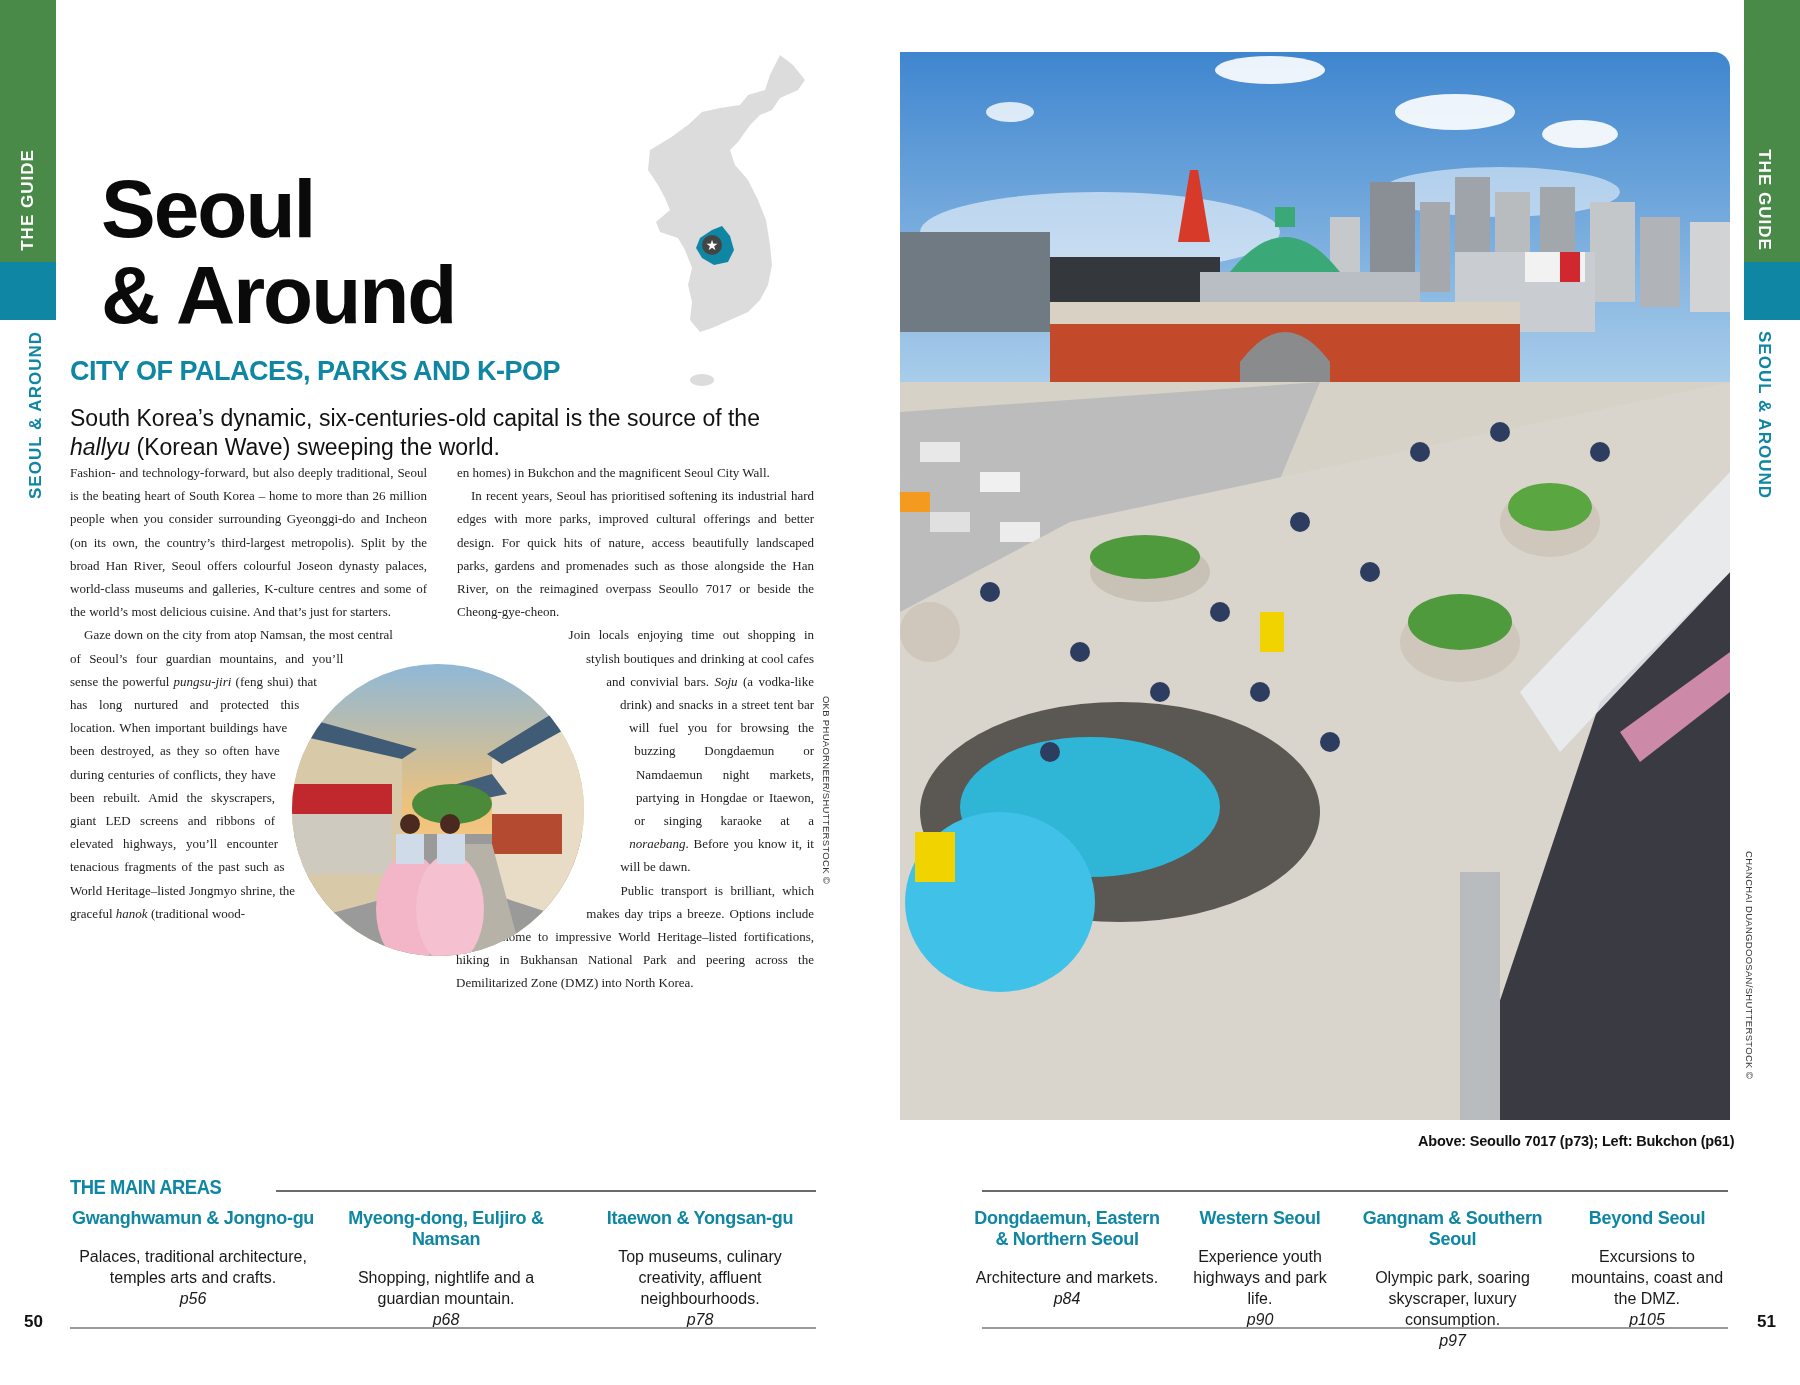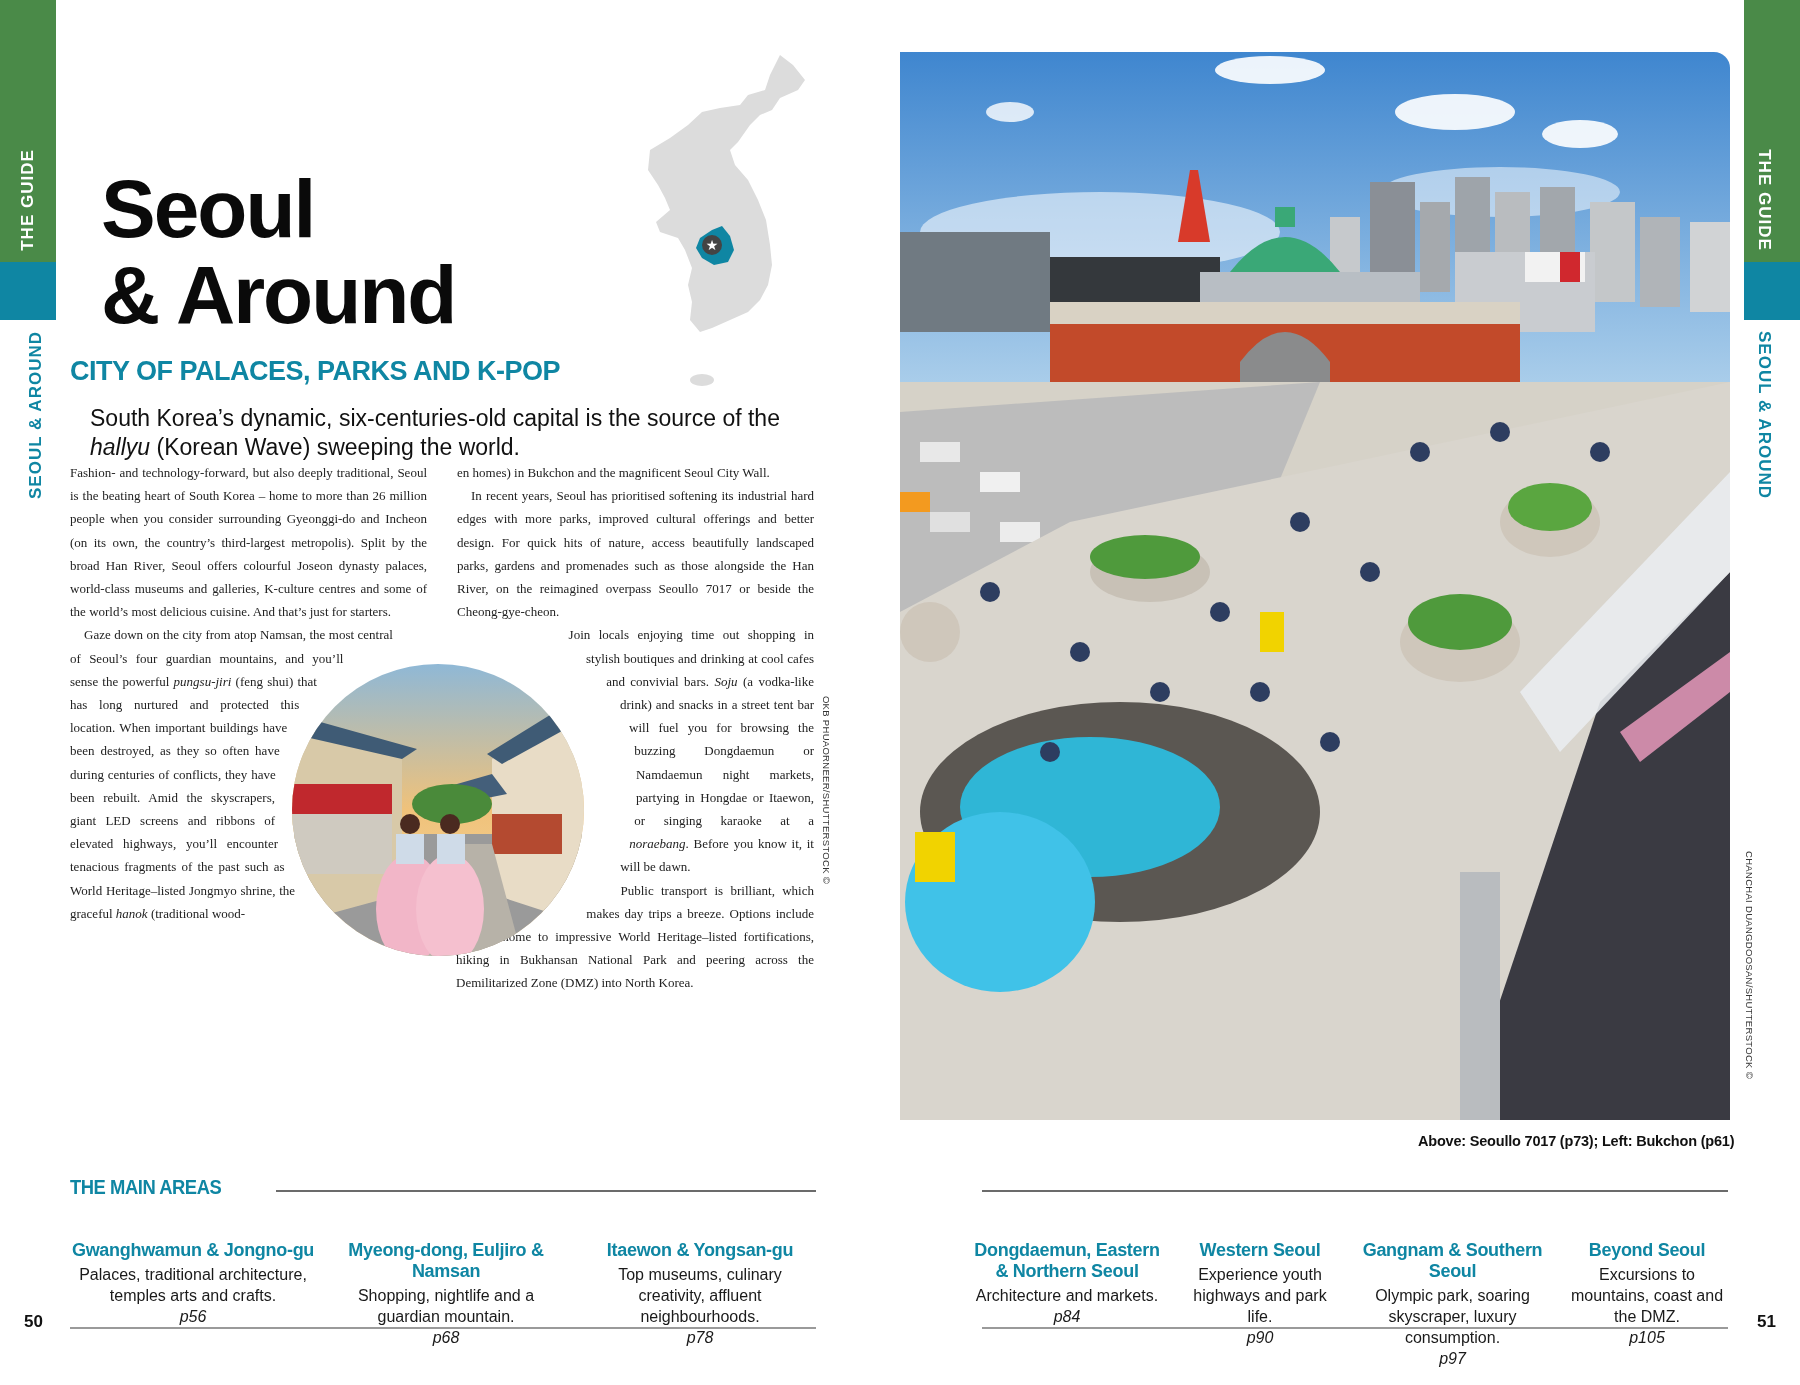--- a/index.html
+++ b/index.html
@@ -14,21 +14,21 @@
     .side-tab.right { left: 1744px; top: 0; height: 520px; }
     .vtext { position: absolute; white-space: nowrap; font-family: "Liberation Sans", sans-serif; font-weight: bold; font-size: 17px; letter-spacing: 1px; }
     .side-tab.left .guide { color: #fff; left: 28px; top: 200px; transform: translate(-50%, -50%) rotate(-90deg); }
     .side-tab.left .area { color: #0f86a3; left: 36px; top: 415px; transform: translate(-50%, -50%) rotate(-90deg); }
     .side-tab.right .guide { color: #fff; left: 20px; top: 200px; transform: translate(-50%, -50%) rotate(90deg); }
     .side-tab.right .area { color: #0f86a3; left: 20px; top: 415px; transform: translate(-50%, -50%) rotate(90deg); }
 
     
     .title { position: absolute; left: 70px; top: 166px; font-family: "Liberation Sans", sans-serif; font-weight: bold; font-size: 82px; line-height: 86px; letter-spacing: -2px; color: #0a0a0a; margin-left: 31px; }
     .subtitle { position: absolute; left: 70px; top: 356px; font-weight: bold; font-size: 27px; color: #0f86a3; letter-spacing: -0.5px; }
-    .intro { position: absolute; left: 70px; top: 404px; width: 740px; font-size: 23px; line-height: 29px; color: #111; margin-left: 20px; }
+    .intro { position: absolute; left: 70px; top: 404px; width: 740px; font-size: 23px; line-height: 29px; color: #111; }
     .intro em { font-style: italic; }
 
     .map { position: absolute; left: 630px; top: 50px; width: 190px; height: 350px; }
 
     .body-col { position: absolute; top: 461px; width: 358px; font-family: "Liberation Serif", serif; font-size: 13px; line-height: 23.2px; color: #222; text-align: justify; }
     .body-col p { text-indent: 0; }
     .body-col p + p { text-indent: 14px; }
     .body-col.c1 { left: 70px; }
     .body-col.c2 { left: 456px; width: 358px; }
     .float-left { float: right; width: 168px; height: 320px; shape-outside: circle(160px at 175px 170px); }
@@ -39,22 +39,22 @@
 
     .credit { position: absolute; font-family: "Liberation Sans", sans-serif; font-size: 9.5px; color: #333; letter-spacing: 0.3px; white-space: nowrap; }
     .credit.c-left { left: 826px; top: 790px; transform: translate(-50%, -50%) rotate(90deg); }
     .credit.c-right { left: 1749px; top: 965px; transform: translate(-50%, -50%) rotate(90deg); }
 
     
     .areas-title { position: absolute; left: 70px; top: 1176px; font-family: "Liberation Sans", sans-serif; font-weight: bold; font-size: 20px; color: #0f86a3; letter-spacing: -0.5px; transform: scaleX(0.92); transform-origin: left; }
     .rule { position: absolute; height: 2px; background: #6b6b6b; }
     .rule.light { background: #9a9a9a; }
     .area { position: absolute; text-align: center; font-family: "Liberation Sans", sans-serif; }
-    .area .name { font-weight: bold; font-size: 18px; line-height: 21px; color: #0f86a3; letter-spacing: -0.3px; margin-top: 32px; }
-    .area .desc { font-size: 16px; line-height: 21px; color: #1a1a1a; margin-top: 3px; }
+    .area .name { font-weight: bold; font-size: 18px; line-height: 21px; color: #0f86a3; letter-spacing: -0.3px; }
+    .area .desc { font-size: 16px; line-height: 21px; color: #1a1a1a; margin-top: 17px; }
     .area .page { font-size: 16px; line-height: 21px; color: #1a1a1a; font-style: italic; }
     .page-num { position: absolute; font-weight: bold; font-size: 17px; color: #111; }
 
     .caption { position: absolute; left: 1370px; top: 1133px; font-weight: bold; font-size: 14.5px; color: #111; letter-spacing: -0.2px; margin-left: 48px; }
 
     
     .photo { position: absolute; left: 900px; top: 52px; width: 830px; height: 1068px; border-radius: 0 16px 0 0; overflow: hidden; }
   </style>
 </head>
 <body>

